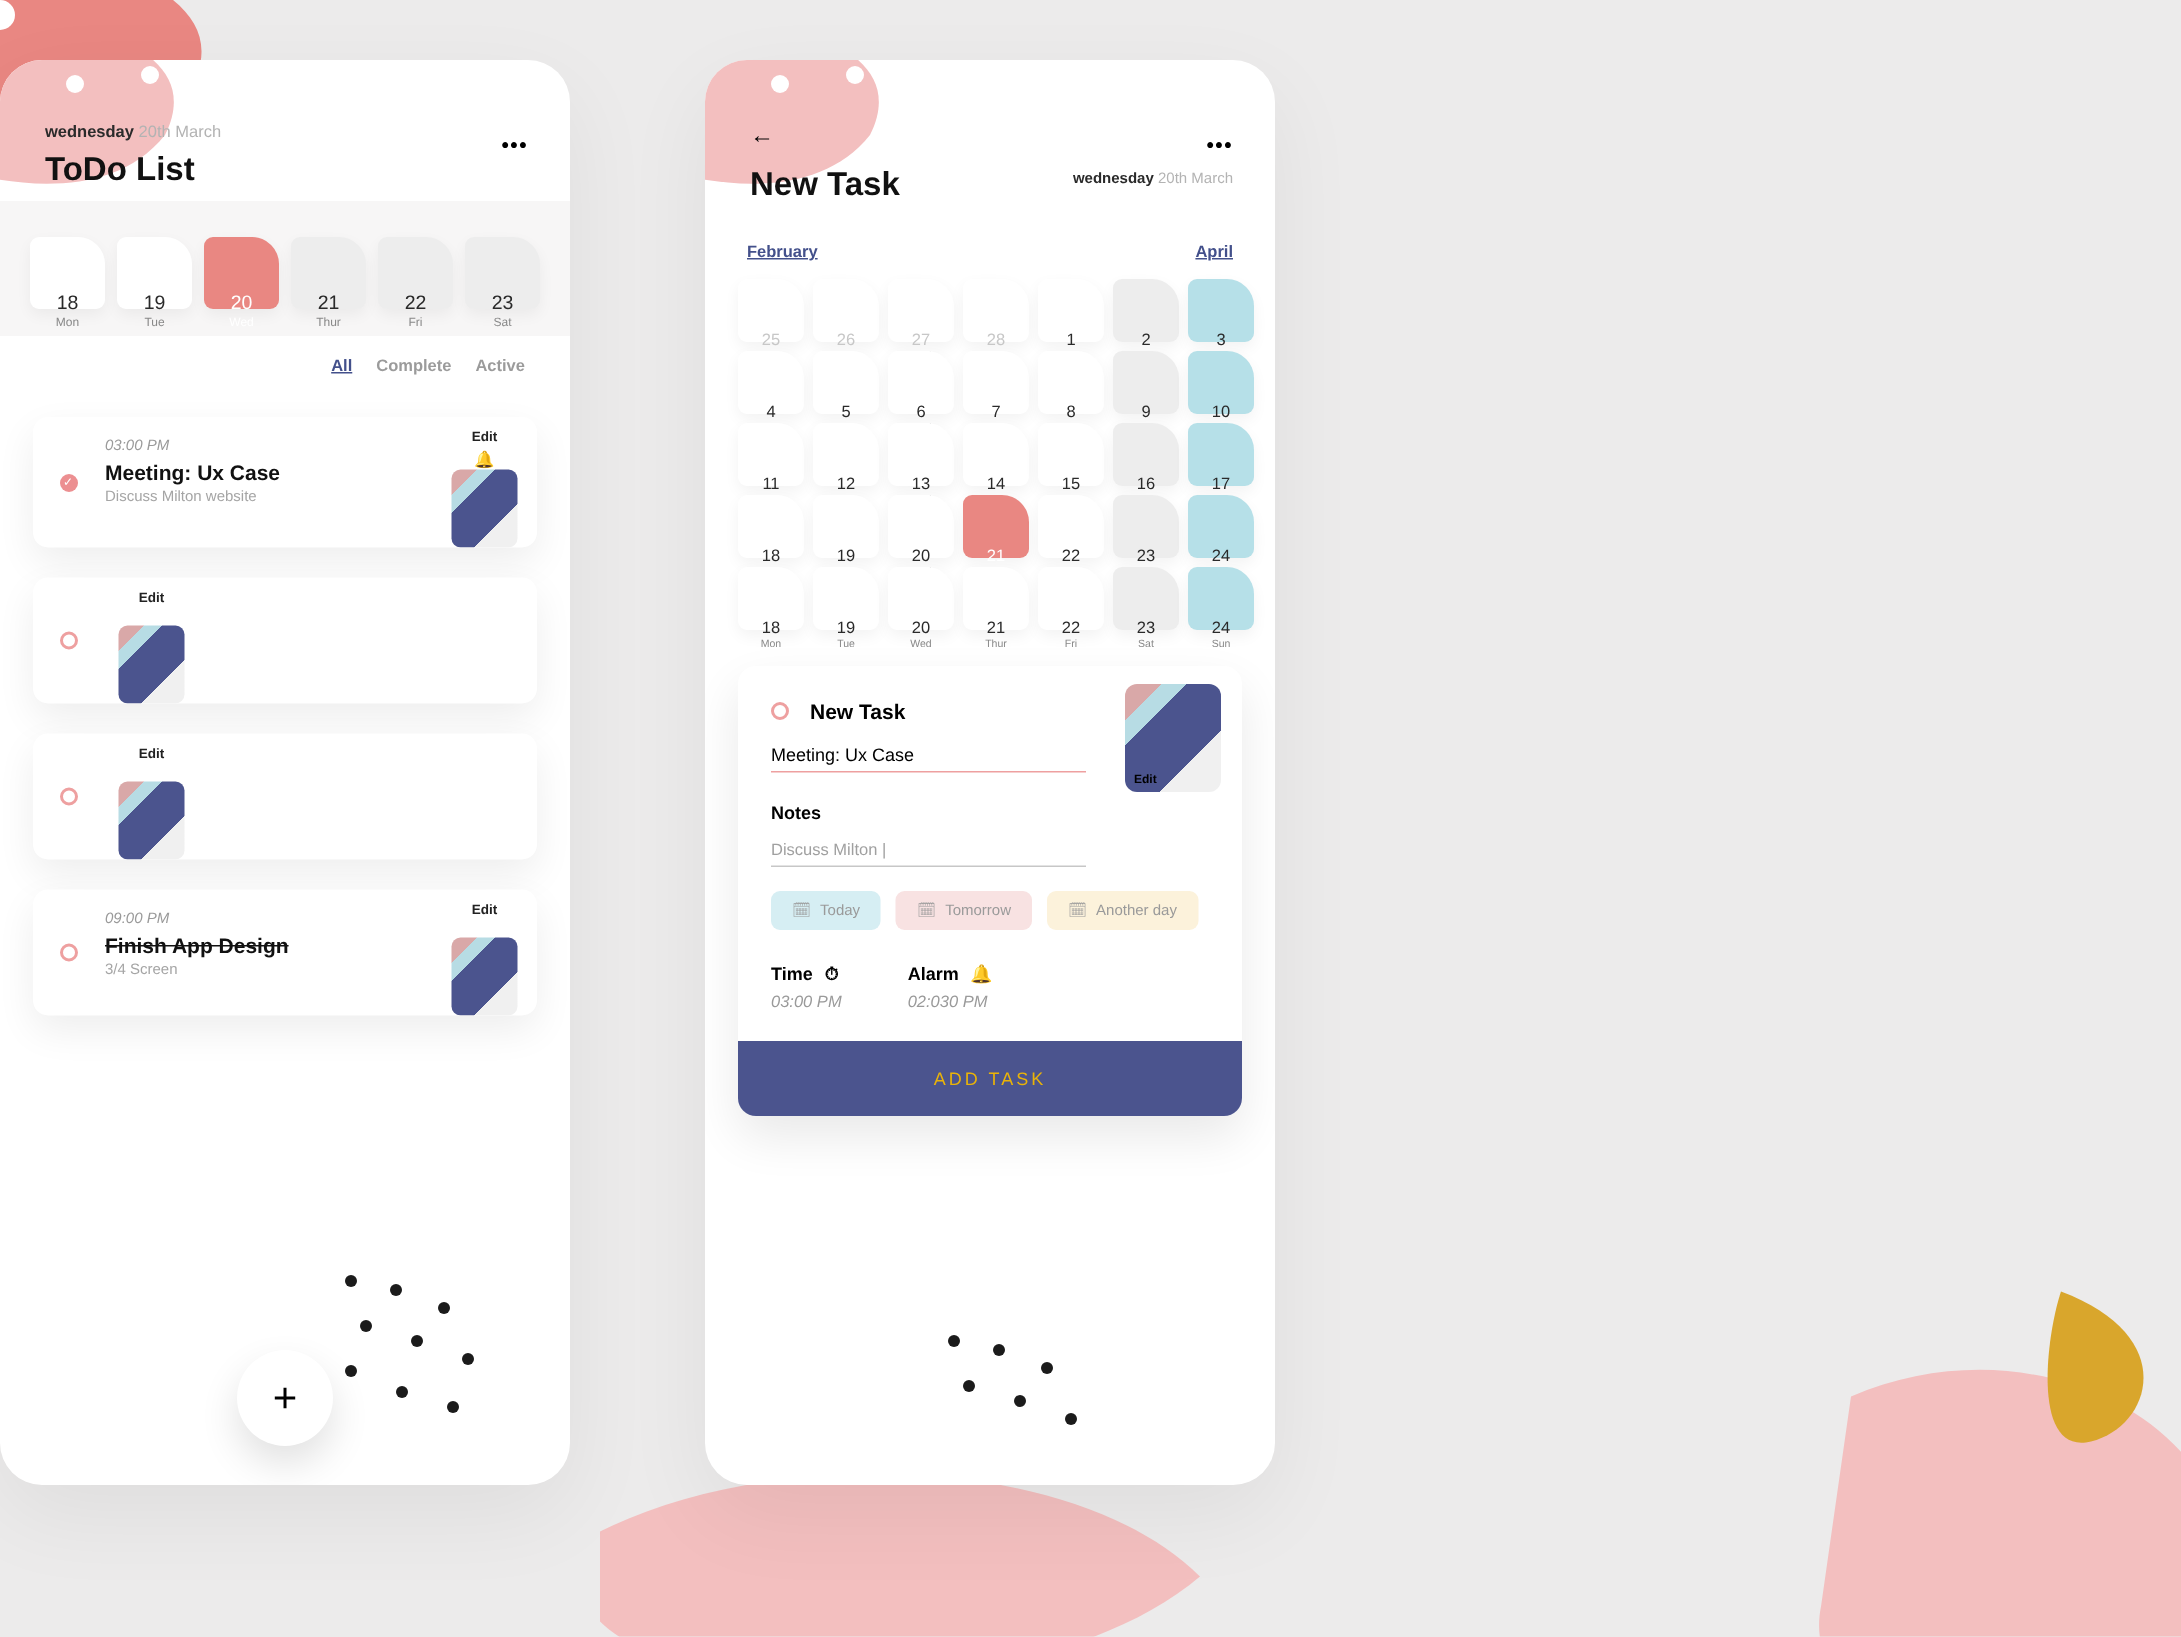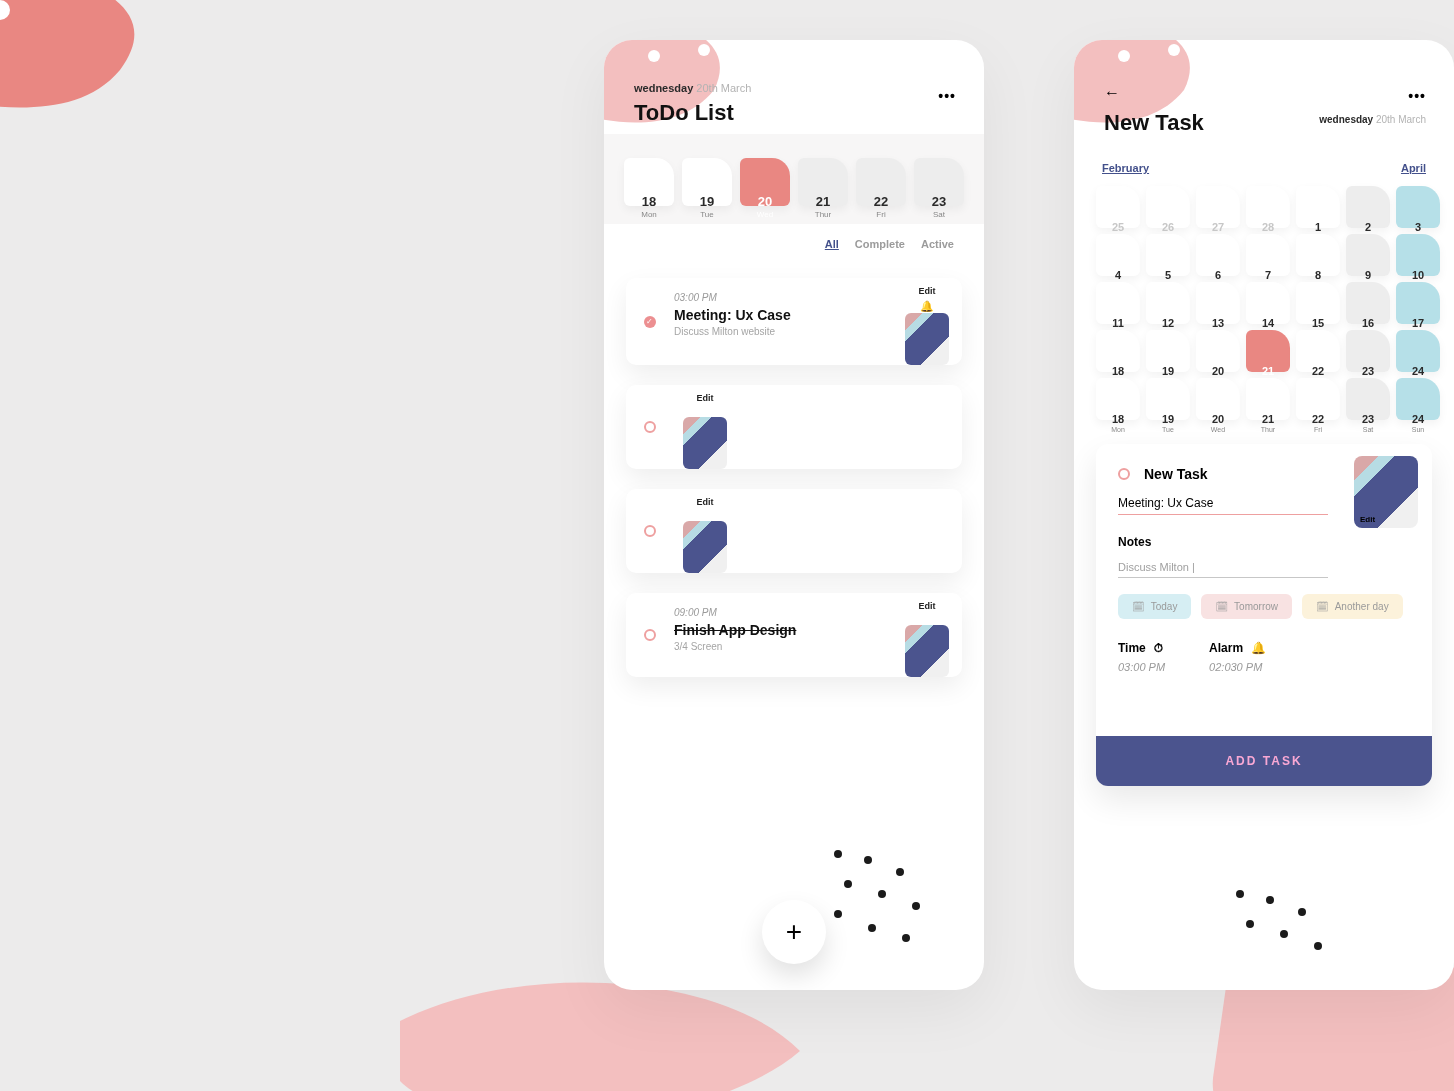--- a/index.html
+++ b/index.html
@@ -15,21 +15,21 @@
 
 .brush { position: absolute; pointer-events: none; }
 .brush-tl { top: -50px; left: -80px; width: 280px; height: 220px; }
 .brush-br { bottom: -80px; right: -60px; width: 340px; height: 320px; }
 .brush-middle-bottom { bottom: -50px; left: 400px; width: 400px; height: 200px; }
 
 
 .phones {
   display: flex;
   gap: 90px;
-  justify-content: flex-end;
+  justify-content: flex-start;
   padding-top: 40px;
   position: relative;
   z-index: 2;
 }
 .phone {
   width: 380px;
   height: 950px;
   background: #fff;
   border-radius: 28px;
   box-shadow: 0 20px 60px rgba(0,0,0,.06);
@@ -59,21 +59,21 @@
   background: #f7f6f6;
 }
 .day-cell {
   width: 50px; height: 48px;
   background: #fff;
   border-radius: 6px 18px 6px 6px;
   display: flex; flex-direction: column; align-items: center; justify-content: center;
   box-shadow: 0 4px 10px rgba(0,0,0,.05);
   cursor: pointer;
 }
-.day-cell .num { font-size: 13px; font-weight: 700; color: #2a2a2a; margin-top: 48px; }
+.day-cell .num { font-size: 13px; font-weight: 400; color: #2a2a2a; margin-top: 48px; }
 .day-cell .dow { font-size: 8px; color: #888; margin-top: 1px; }
 .day-cell.sel { background: #e98782; }
 .day-cell.sel .num, .day-cell.sel .dow { color: #fff; }
 .day-cell.grey { background: #ededed; }
 .day-cell.blue { background: #b6e0e8; }
 .day-cell.faded .num, .day-cell.faded .dow { color: #c7c7c7; }
 
 
 .filters { display: flex; justify-content: flex-end; gap: 16px; padding: 14px 30px 4px; font-size: 11px; font-weight: 600; }
 .filters span { color: #9b9b9b; cursor: pointer; }
@@ -145,28 +145,27 @@
 .chip.pink { background: #f8e2e2; }
 .chip.yellow { background: #fcf2db; }
 .chip .ic { font-size: 10px; }
 
 .nt-row { display: flex; gap: 44px; margin-top: 22px; padding-bottom: 20px; }
 .nt-col-label { font-size: 12px; font-weight: 800; display: flex; align-items: center; gap: 8px; }
 .nt-col-val { font-size: 11px; color: #9a9a9a; font-style: italic; margin-top: 6px; }
 
 .nt-submit {
   background: #4b548e;
-  color: #f9a8d4;
+  color: #eab308;
   font-size: 12px;
-  font-weight: 700;
+  font-weight: 400;
   letter-spacing: 2px;
   text-align: center;
   padding: 18px 0;
   cursor: pointer;
-  margin-top: 43px;
 }
 .date-right { position: absolute; top: 74px; right: 28px; font-size: 10px; color:#2a2a2a; font-weight:600;}
 .date-right .muted { color:#b3b3b3; font-weight:400; }
 
 
 .dots { position: absolute; width: 150px; height: 120px; }
 .dots span { position:absolute; width:8px; height:8px; background:#1b1b1b; border-radius:50%; }
 </style>
 </head>
 <body>

